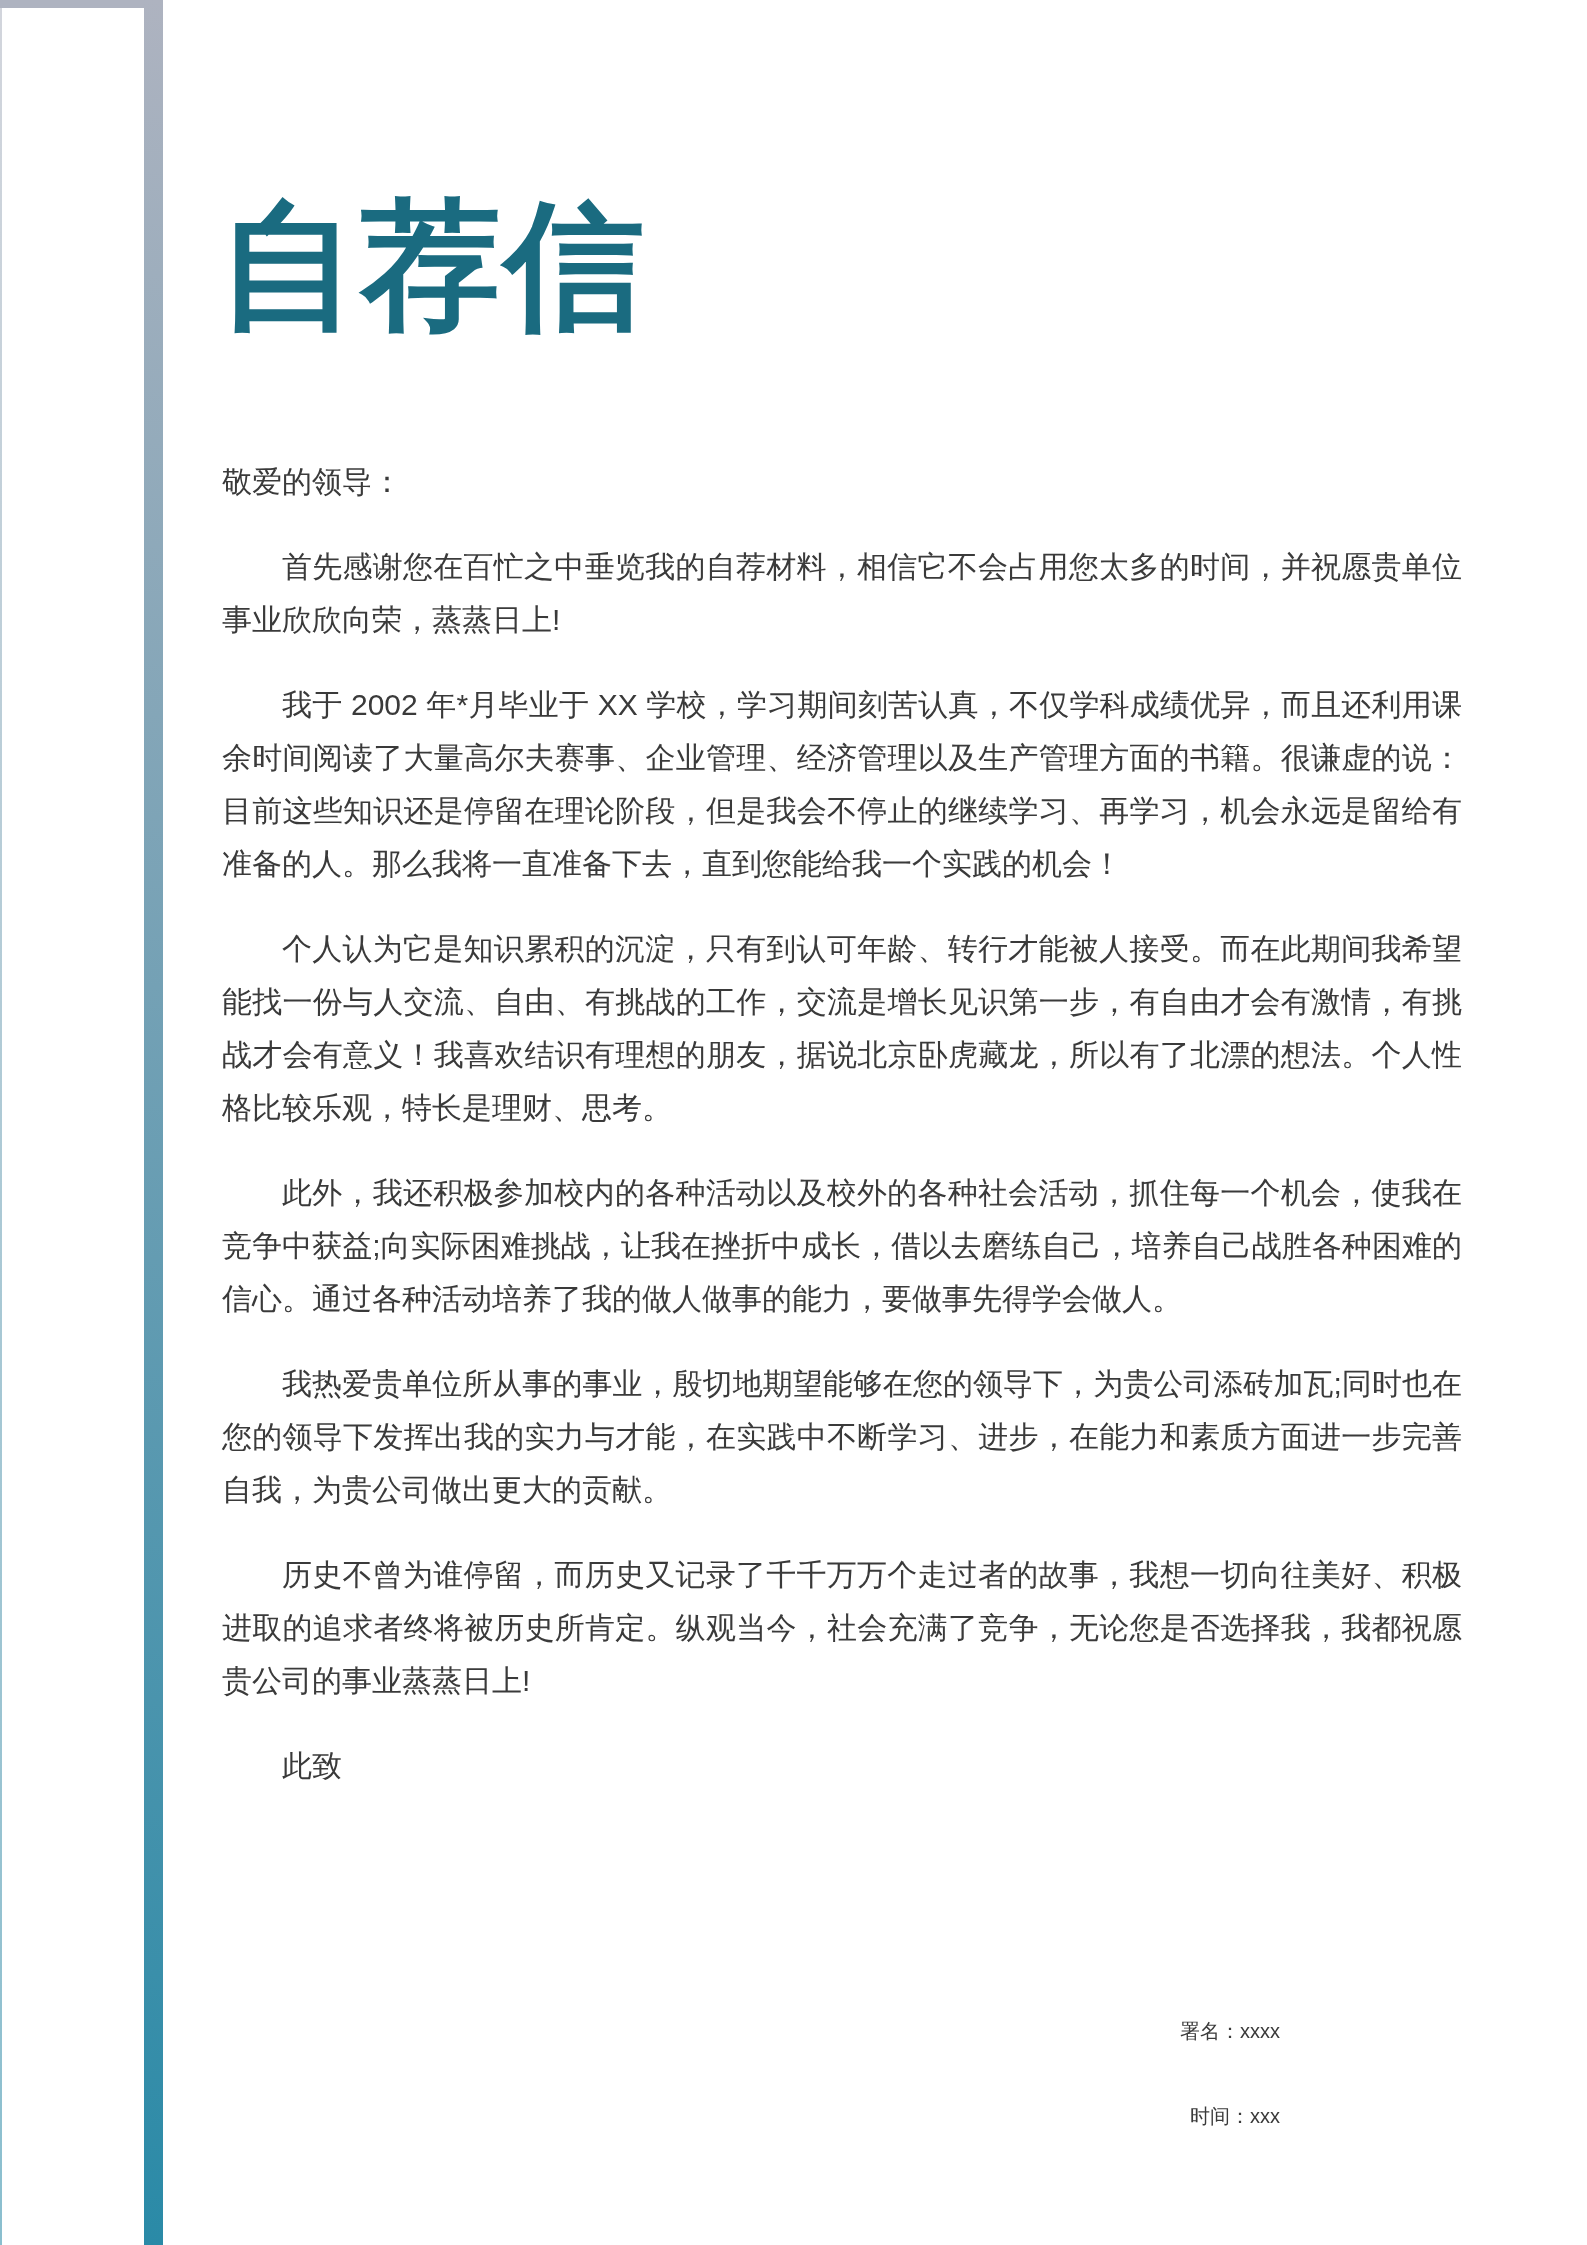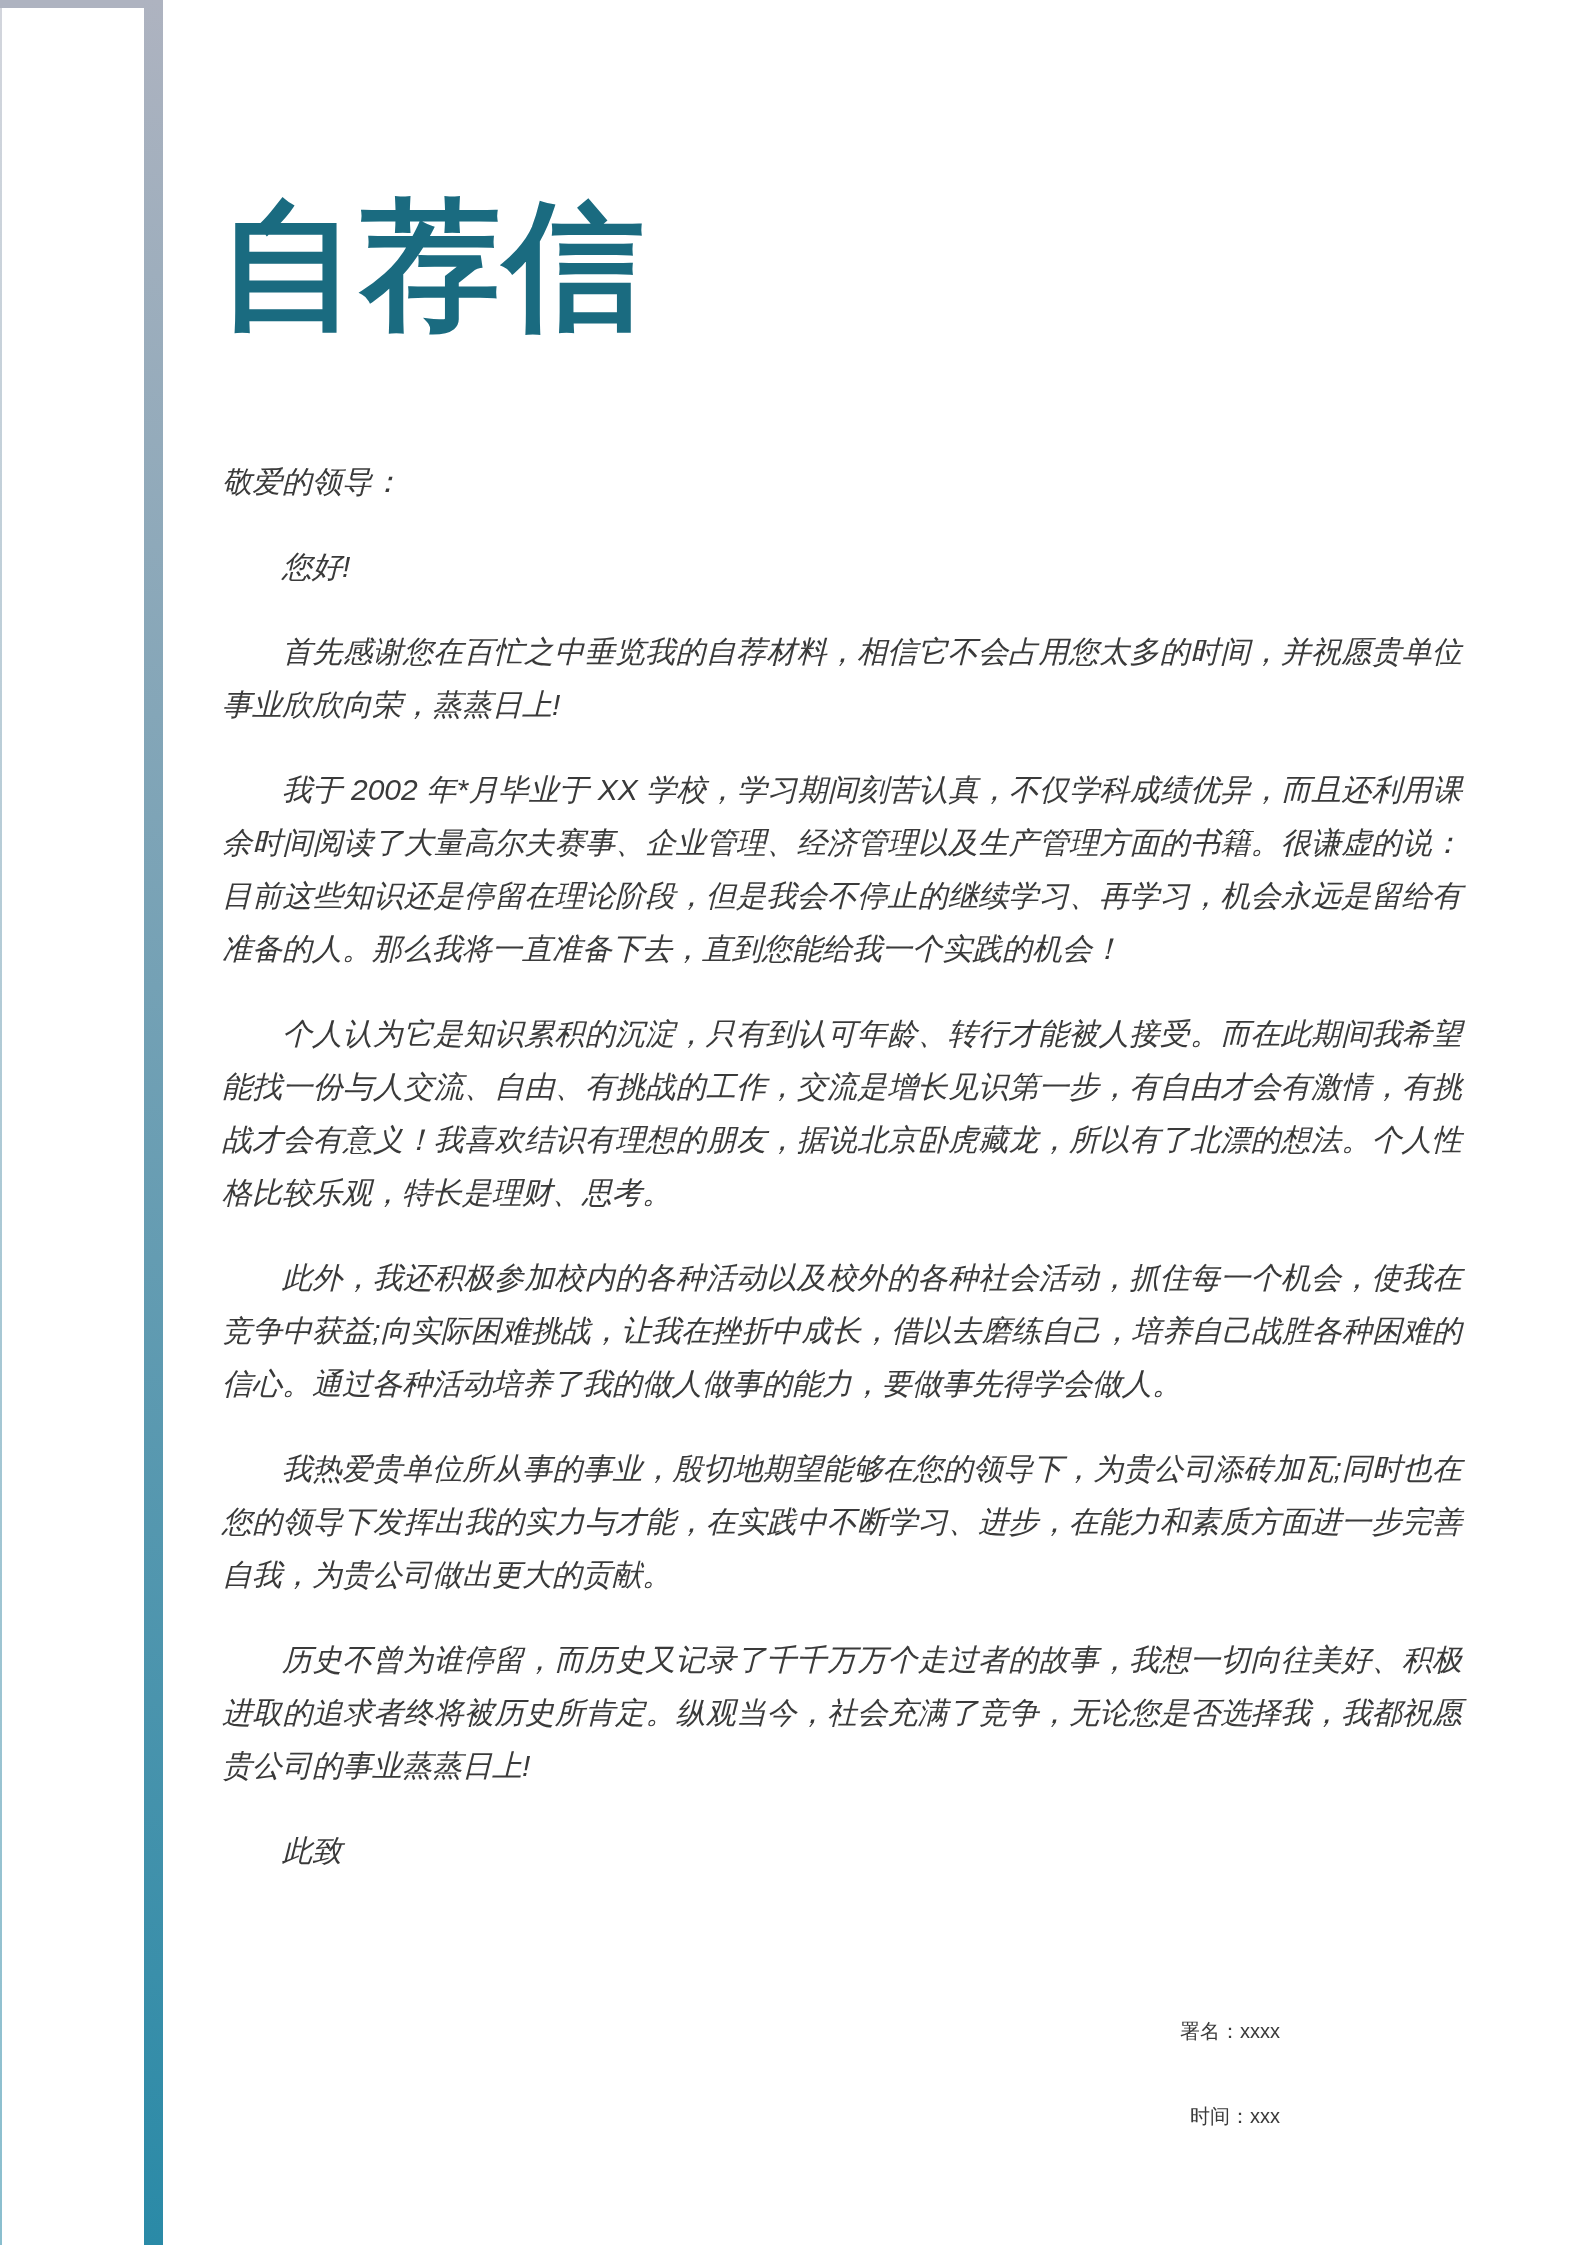--- a/index.html
+++ b/index.html
@@ -32,21 +32,21 @@
     position: absolute; left: 218px; top: 196px; margin: 0;
     font-size: 140px; line-height: 1; font-weight: 900;
     letter-spacing: 3px;
     color: var(--title-color);
   }
   .letter-body {
     position: absolute; left: 222px; top: 455px; width: 1240px;
     font-size: 30px; line-height: 53px; color: var(--text-color);
     text-align: justify;
   }
-  .letter-body p { margin: 32px 0 0 0; font-style: italic; }
+  .letter-body p { margin: 32px 0 0 0; }
   .letter-body p:first-child { margin-top: 0; }
   .indent { text-indent: 2em; }
   .signature {
     position: absolute; left: 1180px; top: 2005px;
     font-size: 20px; line-height: 53px; color: var(--text-color);
   }
   .signature p { margin: 0; }
   .signature p + p { margin-top: 32px; text-align: right; }
 </style>
 </head>
@@ -54,21 +54,20 @@
 
 <div class="page" style="--title-color: #1a6b80; --bar-top: #aeb3c0; --bar-bottom: #2a8aa7; --text-color: #3a3a3a;">
   <div class="edge-line"></div>
   <div class="top-cap"></div>
   <div class="side-bar"></div>
 
   <h1 class="title">自荐信</h1>
 
   <div class="letter-body">
     <p>敬爱的领导：</p>
-    <p class="indent">您好!</p>
     <p class="indent">首先感谢您在百忙之中垂览我的自荐材料，相信它不会占用您太多的时间，并祝愿贵单位事业欣欣向荣，蒸蒸日上!</p>
     <p class="indent">我于 2002 年*月毕业于 XX 学校，学习期间刻苦认真，不仅学科成绩优异，而且还利用课余时间阅读了大量高尔夫赛事、企业管理、经济管理以及生产管理方面的书籍。很谦虚的说：目前这些知识还是停留在理论阶段，但是我会不停止的继续学习、再学习，机会永远是留给有准备的人。那么我将一直准备下去，直到您能给我一个实践的机会！</p>
     <p class="indent">个人认为它是知识累积的沉淀，只有到认可年龄、转行才能被人接受。而在此期间我希望能找一份与人交流、自由、有挑战的工作，交流是增长见识第一步，有自由才会有激情，有挑战才会有意义！我喜欢结识有理想的朋友，据说北京卧虎藏龙，所以有了北漂的想法。个人性格比较乐观，特长是理财、思考。</p>
     <p class="indent">此外，我还积极参加校内的各种活动以及校外的各种社会活动，抓住每一个机会，使我在竞争中获益;向实际困难挑战，让我在挫折中成长，借以去磨练自己，培养自己战胜各种困难的信心。通过各种活动培养了我的做人做事的能力，要做事先得学会做人。</p>
     <p class="indent">我热爱贵单位所从事的事业，殷切地期望能够在您的领导下，为贵公司添砖加瓦;同时也在您的领导下发挥出我的实力与才能，在实践中不断学习、进步，在能力和素质方面进一步完善自我，为贵公司做出更大的贡献。</p>
     <p class="indent">历史不曾为谁停留，而历史又记录了千千万万个走过者的故事，我想一切向往美好、积极进取的追求者终将被历史所肯定。纵观当今，社会充满了竞争，无论您是否选择我，我都祝愿贵公司的事业蒸蒸日上!</p>
     <p class="indent">此致</p>
   </div>
 
   <div class="signature">

